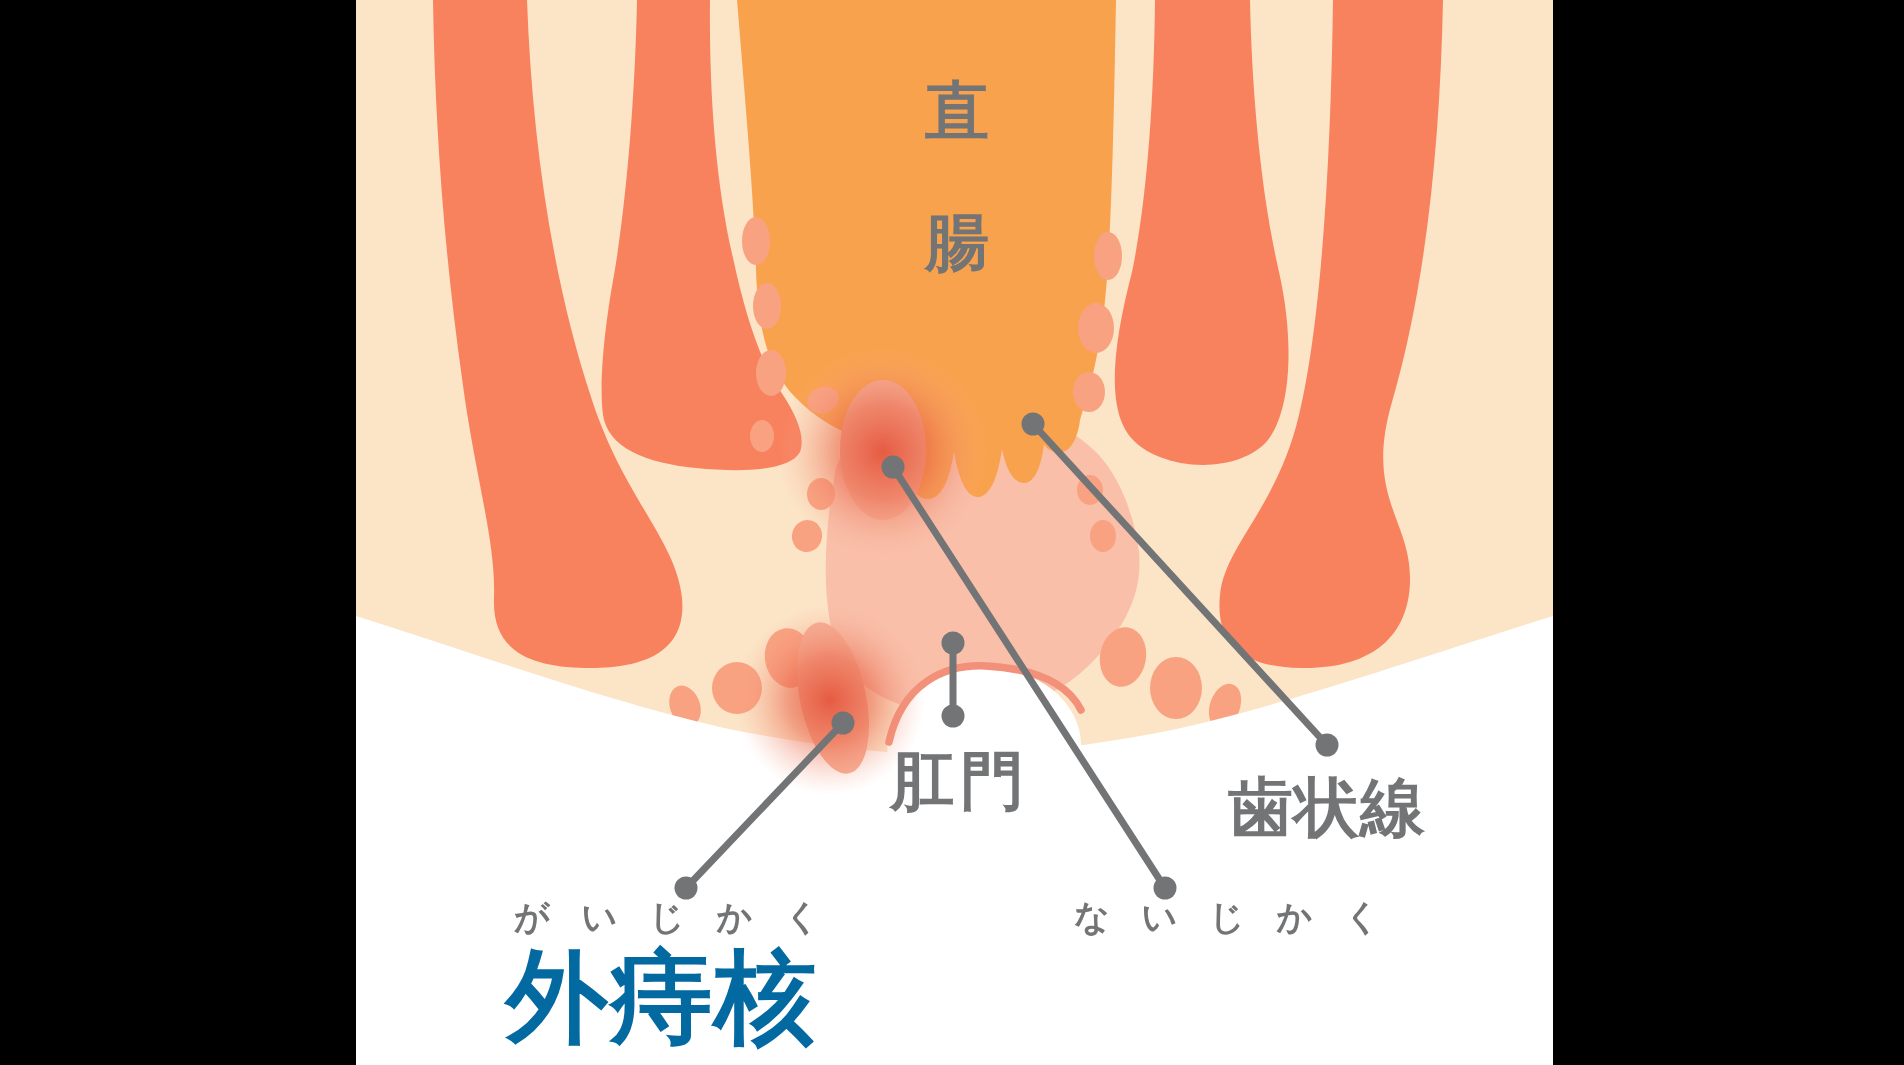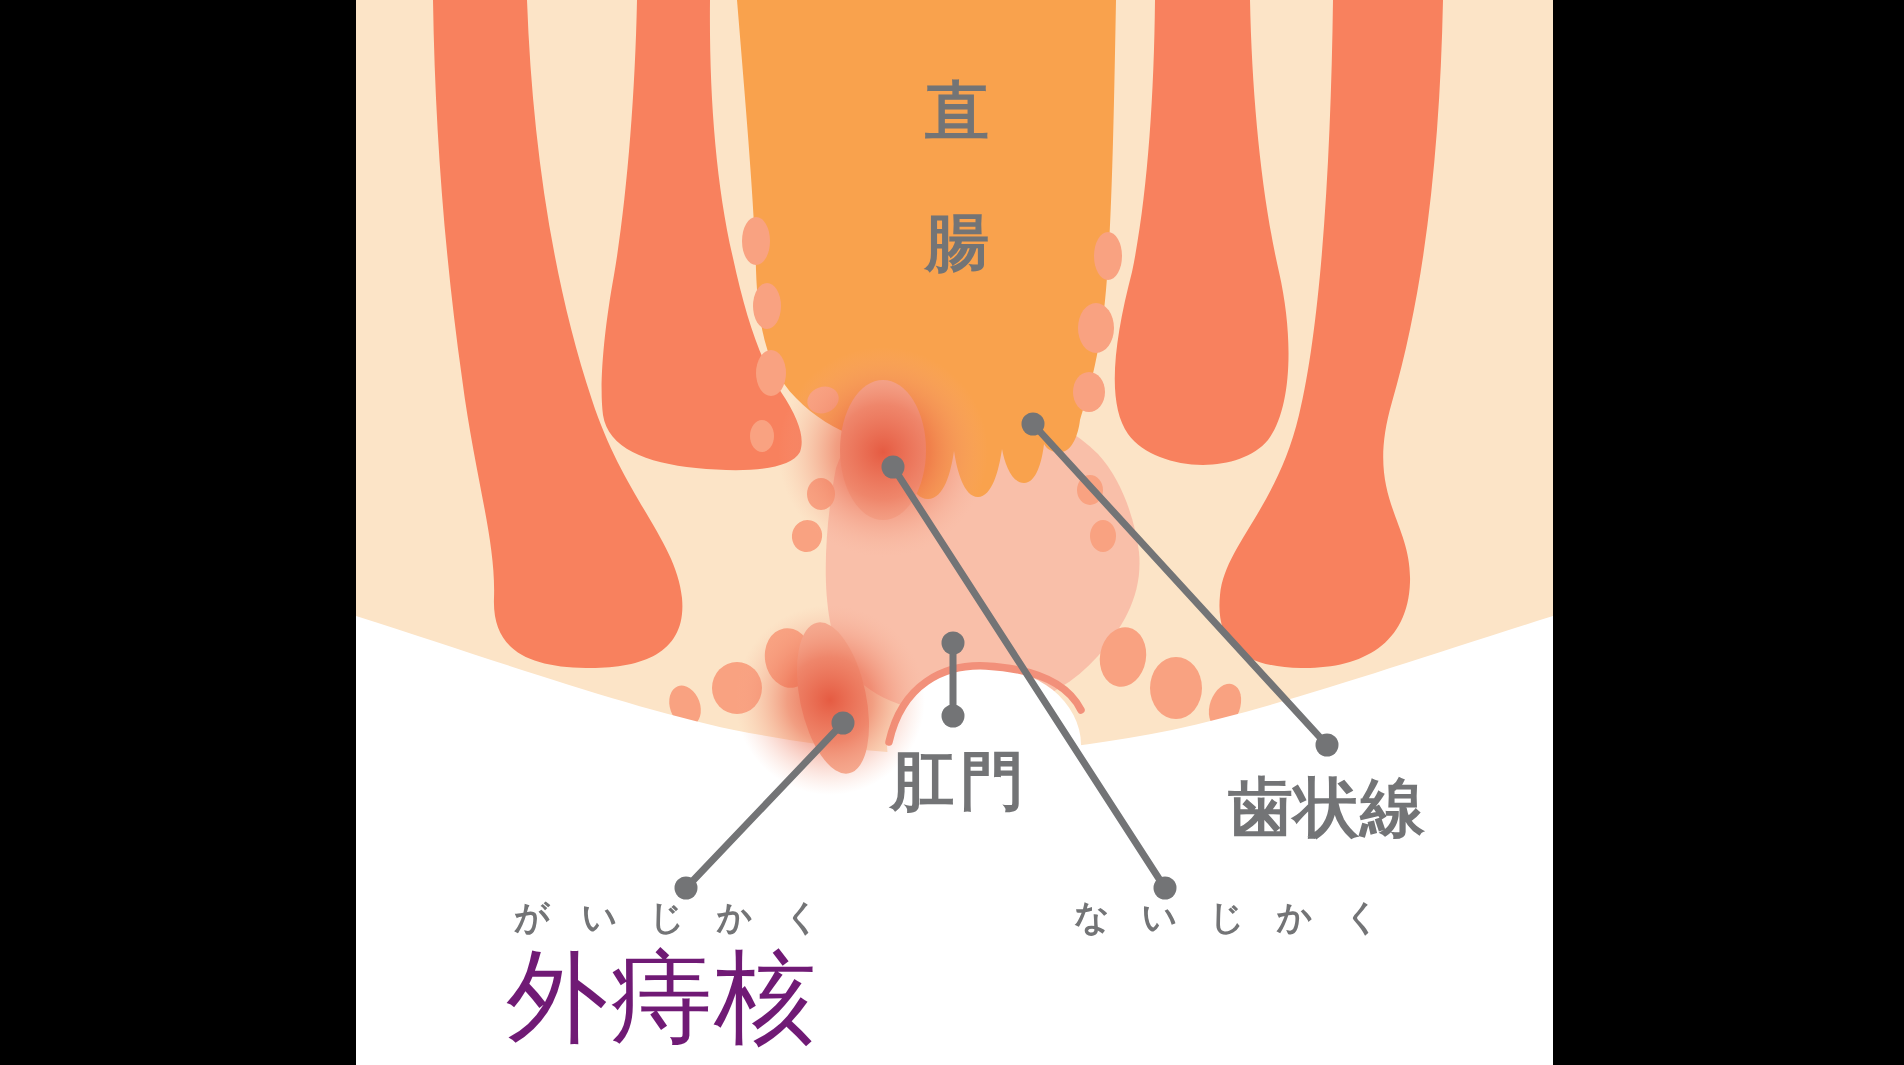--- a/index.html
+++ b/index.html
@@ -11,21 +11,21 @@
   .lbl{position:absolute;color:#737476;white-space:nowrap;}
   .lbl-rectum{left:563px;top:68px;width:76px;display:flex;flex-direction:column;
               align-items:center;gap:44px;font-size:64px;font-weight:600;}
   .lbl-anus{left:534px;top:738px;font-size:64px;font-weight:600;letter-spacing:6px;}
   .lbl-dentate{left:872px;top:764px;font-size:65px;font-weight:600;letter-spacing:1px;}
   .hemo-block{position:absolute;width:322px;display:flex;flex-direction:column;gap:4px;}
   .hemo-ext{left:150px;top:894px;}
   .hemo-int{left:710px;top:894px;}
   .furigana{display:flex;justify-content:space-between;width:306px;margin:0 auto;
             font-size:35px;font-weight:700;color:#737476;}
-  .hemo-main{font-size:102px;font-weight:400;color:#701a75;letter-spacing:2px;line-height:1.02;}
+  .hemo-main{font-size:102px;font-weight:700;color:#0369a1;letter-spacing:2px;line-height:1.02;}
   .bar{position:absolute;top:0;height:1065px;background:#000;}
   .bar-left{left:0;width:356px;}
   .bar-right{left:1553px;width:351px;}
 </style>
 </head>
 <body>
 
 <div class="bar bar-left"></div>
 <div class="bar bar-right"></div>
 

